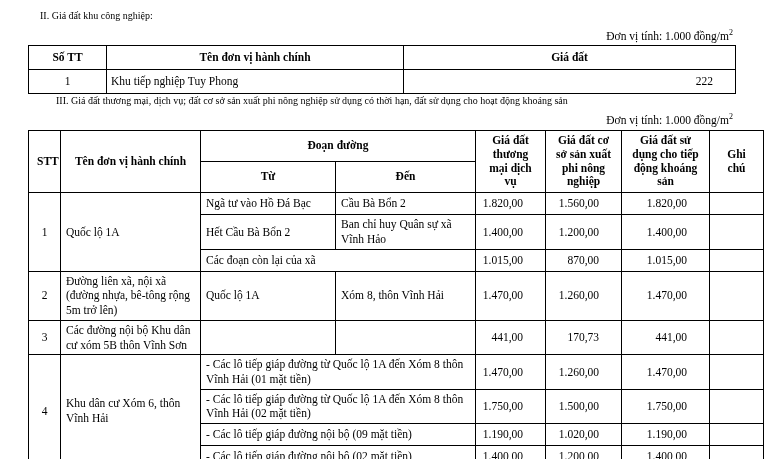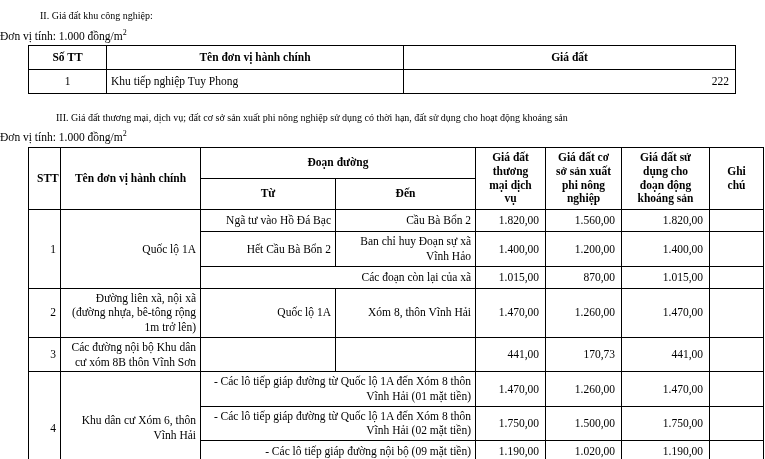--- a/index.html
+++ b/index.html
@@ -37,21 +37,21 @@
   }
   .h-iii {
     margin: 0;
     padding: 0 28px 0 30px;
   }
   .h-iii .indent {
     padding-left: 26px;
   }
 
   .unit-line {
-    text-align: left;
+    text-align: right;
     font-size: 11.5px;
     padding-right: 32px;
     margin: 0;
   }
   .unit-1 { margin-top: 7px; margin-bottom: 3px; }
   .unit-2 { margin-top: 7px; margin-bottom: 4px; }
   sup { font-size: 8px; vertical-align: super; line-height: 0; }
 
   
   table {
@@ -62,45 +62,44 @@
   table td, table th {
     border: 1px solid #000;
     padding: 2px 4px;
     vertical-align: middle;
     font-weight: normal;
     font-size: 11.5px;
     line-height: 1.28;
   }
   .tbl-industrial {
     width: 707px;
-    margin: 0 0 17px 28px;
+    margin: 0 0 0 28px;
   }
   .tbl-industrial th {
     text-align: center;
     font-weight: bold;
     height: 19px;
   }
   .tbl-industrial td { height: 19px; }
   .c-num  { text-align: center; }
   .c-left { text-align: left; }
-  .c-right{ text-align: right; padding-right: 6px; }
+  .c-right{ text-align: right; padding-right: 22px; }
 
   .tbl-main {
     width: 735px;
     margin: 3px 0 0 28px;
   }
   .tbl-main th {
     text-align: center;
     font-weight: bold;
     line-height: 1.2;
     padding: 3px 8px;
   }
   .tbl-main td {
     height: 17px;
-    text-align: right;
   }
   .tbl-main td.c-left { padding-left: 5px; }
   .tbl-main td.c-right { }
   .grp-top { border-top: 1.6px solid #000 !important; }
   .grp-bottom { border-bottom: 1.6px solid #000 !important; }
   .va-mid { vertical-align: middle; }
 </style>
 </head>
 <body>
 
@@ -154,67 +153,67 @@
       <col style="width:88px">
       <col style="width:54px">
     </colgroup>
     <thead>
       <tr>
         <th rowspan="2">STT</th>
         <th rowspan="2">Tên đơn vị hành chính</th>
         <th colspan="2">Đoạn đường</th>
         <th rowspan="2">Giá đất thương mại dịch vụ</th>
         <th rowspan="2">Giá đất cơ sở sản xuất phi nông nghiệp</th>
-        <th rowspan="2">Giá đất sử dụng cho đoạn động khoáng sản</th>
+        <th rowspan="2">Giá đất sử dụng cho tiếp động khoáng sản</th>
         <th rowspan="2">Ghi chú</th>
       </tr>
       <tr>
         <th>Từ</th>
         <th>Đến</th>
       </tr>
     </thead>
     <tbody>
         <tr>
           <td class="c-num va-mid grp-top grp-bottom" rowspan="3">1</td>
           <td class="c-left va-mid grp-top grp-bottom" rowspan="3">Quốc lộ 1A</td>
           <td class="c-left grp-top">Ngã tư vào Hồ Đá Bạc</td>
           <td class="c-left grp-top">Cầu Bà Bổn 2</td>
           <td class="c-right grp-top">1.820,00</td>
           <td class="c-right grp-top">1.560,00</td>
           <td class="c-right grp-top">1.820,00</td>
           <td class="c-left grp-top"></td>
         </tr>
         <tr>
           <td class="c-left">Hết Cầu Bà Bổn 2</td>
-          <td class="c-left">Ban chỉ huy Đoạn sự xã Vĩnh Hảo</td>
+          <td class="c-left">Ban chỉ huy Quân sự xã Vĩnh Hảo</td>
           <td class="c-right">1.400,00</td>
           <td class="c-right">1.200,00</td>
           <td class="c-right">1.400,00</td>
           <td class="c-left"></td>
         </tr>
         <tr>
           <td class="c-left grp-bottom" colspan="2">Các đoạn còn lại của xã</td>
           <td class="c-right grp-bottom">1.015,00</td>
           <td class="c-right grp-bottom">870,00</td>
           <td class="c-right grp-bottom">1.015,00</td>
           <td class="c-left grp-bottom"></td>
         </tr>
         <tr>
           <td class="c-num va-mid grp-top grp-bottom" rowspan="1">2</td>
-          <td class="c-left va-mid grp-top grp-bottom" rowspan="1">Đường liên xã, nội xã (đường nhựa, bê-tông rộng 1m trở lên)</td>
+          <td class="c-left va-mid grp-top grp-bottom" rowspan="1">Đường liên xã, nội xã (đường nhựa, bê-tông rộng 5m trở lên)</td>
           <td class="c-left grp-top grp-bottom">Quốc lộ 1A</td>
           <td class="c-left grp-top grp-bottom">Xóm 8, thôn Vĩnh Hải</td>
           <td class="c-right grp-top grp-bottom">1.470,00</td>
           <td class="c-right grp-top grp-bottom">1.260,00</td>
           <td class="c-right grp-top grp-bottom">1.470,00</td>
           <td class="c-left grp-top grp-bottom"></td>
         </tr>
         <tr>
           <td class="c-num va-mid grp-top grp-bottom" rowspan="1">3</td>
-          <td class="c-left va-mid grp-top grp-bottom" rowspan="1">Các đường nội bộ Khu dân cư xóm 8B thôn Vĩnh Sơn</td>
+          <td class="c-left va-mid grp-top grp-bottom" rowspan="1">Các đường nội bộ Khu dân cư xóm 5B thôn Vĩnh Sơn</td>
           <td class="c-left grp-top grp-bottom"></td>
           <td class="c-left grp-top grp-bottom"></td>
           <td class="c-right grp-top grp-bottom">441,00</td>
           <td class="c-right grp-top grp-bottom">170,73</td>
           <td class="c-right grp-top grp-bottom">441,00</td>
           <td class="c-left grp-top grp-bottom"></td>
         </tr>
         <tr>
           <td class="c-num va-mid grp-top grp-bottom" rowspan="4">4</td>
           <td class="c-left va-mid grp-top grp-bottom" rowspan="4">Khu dân cư Xóm 6, thôn Vĩnh Hải</td>

